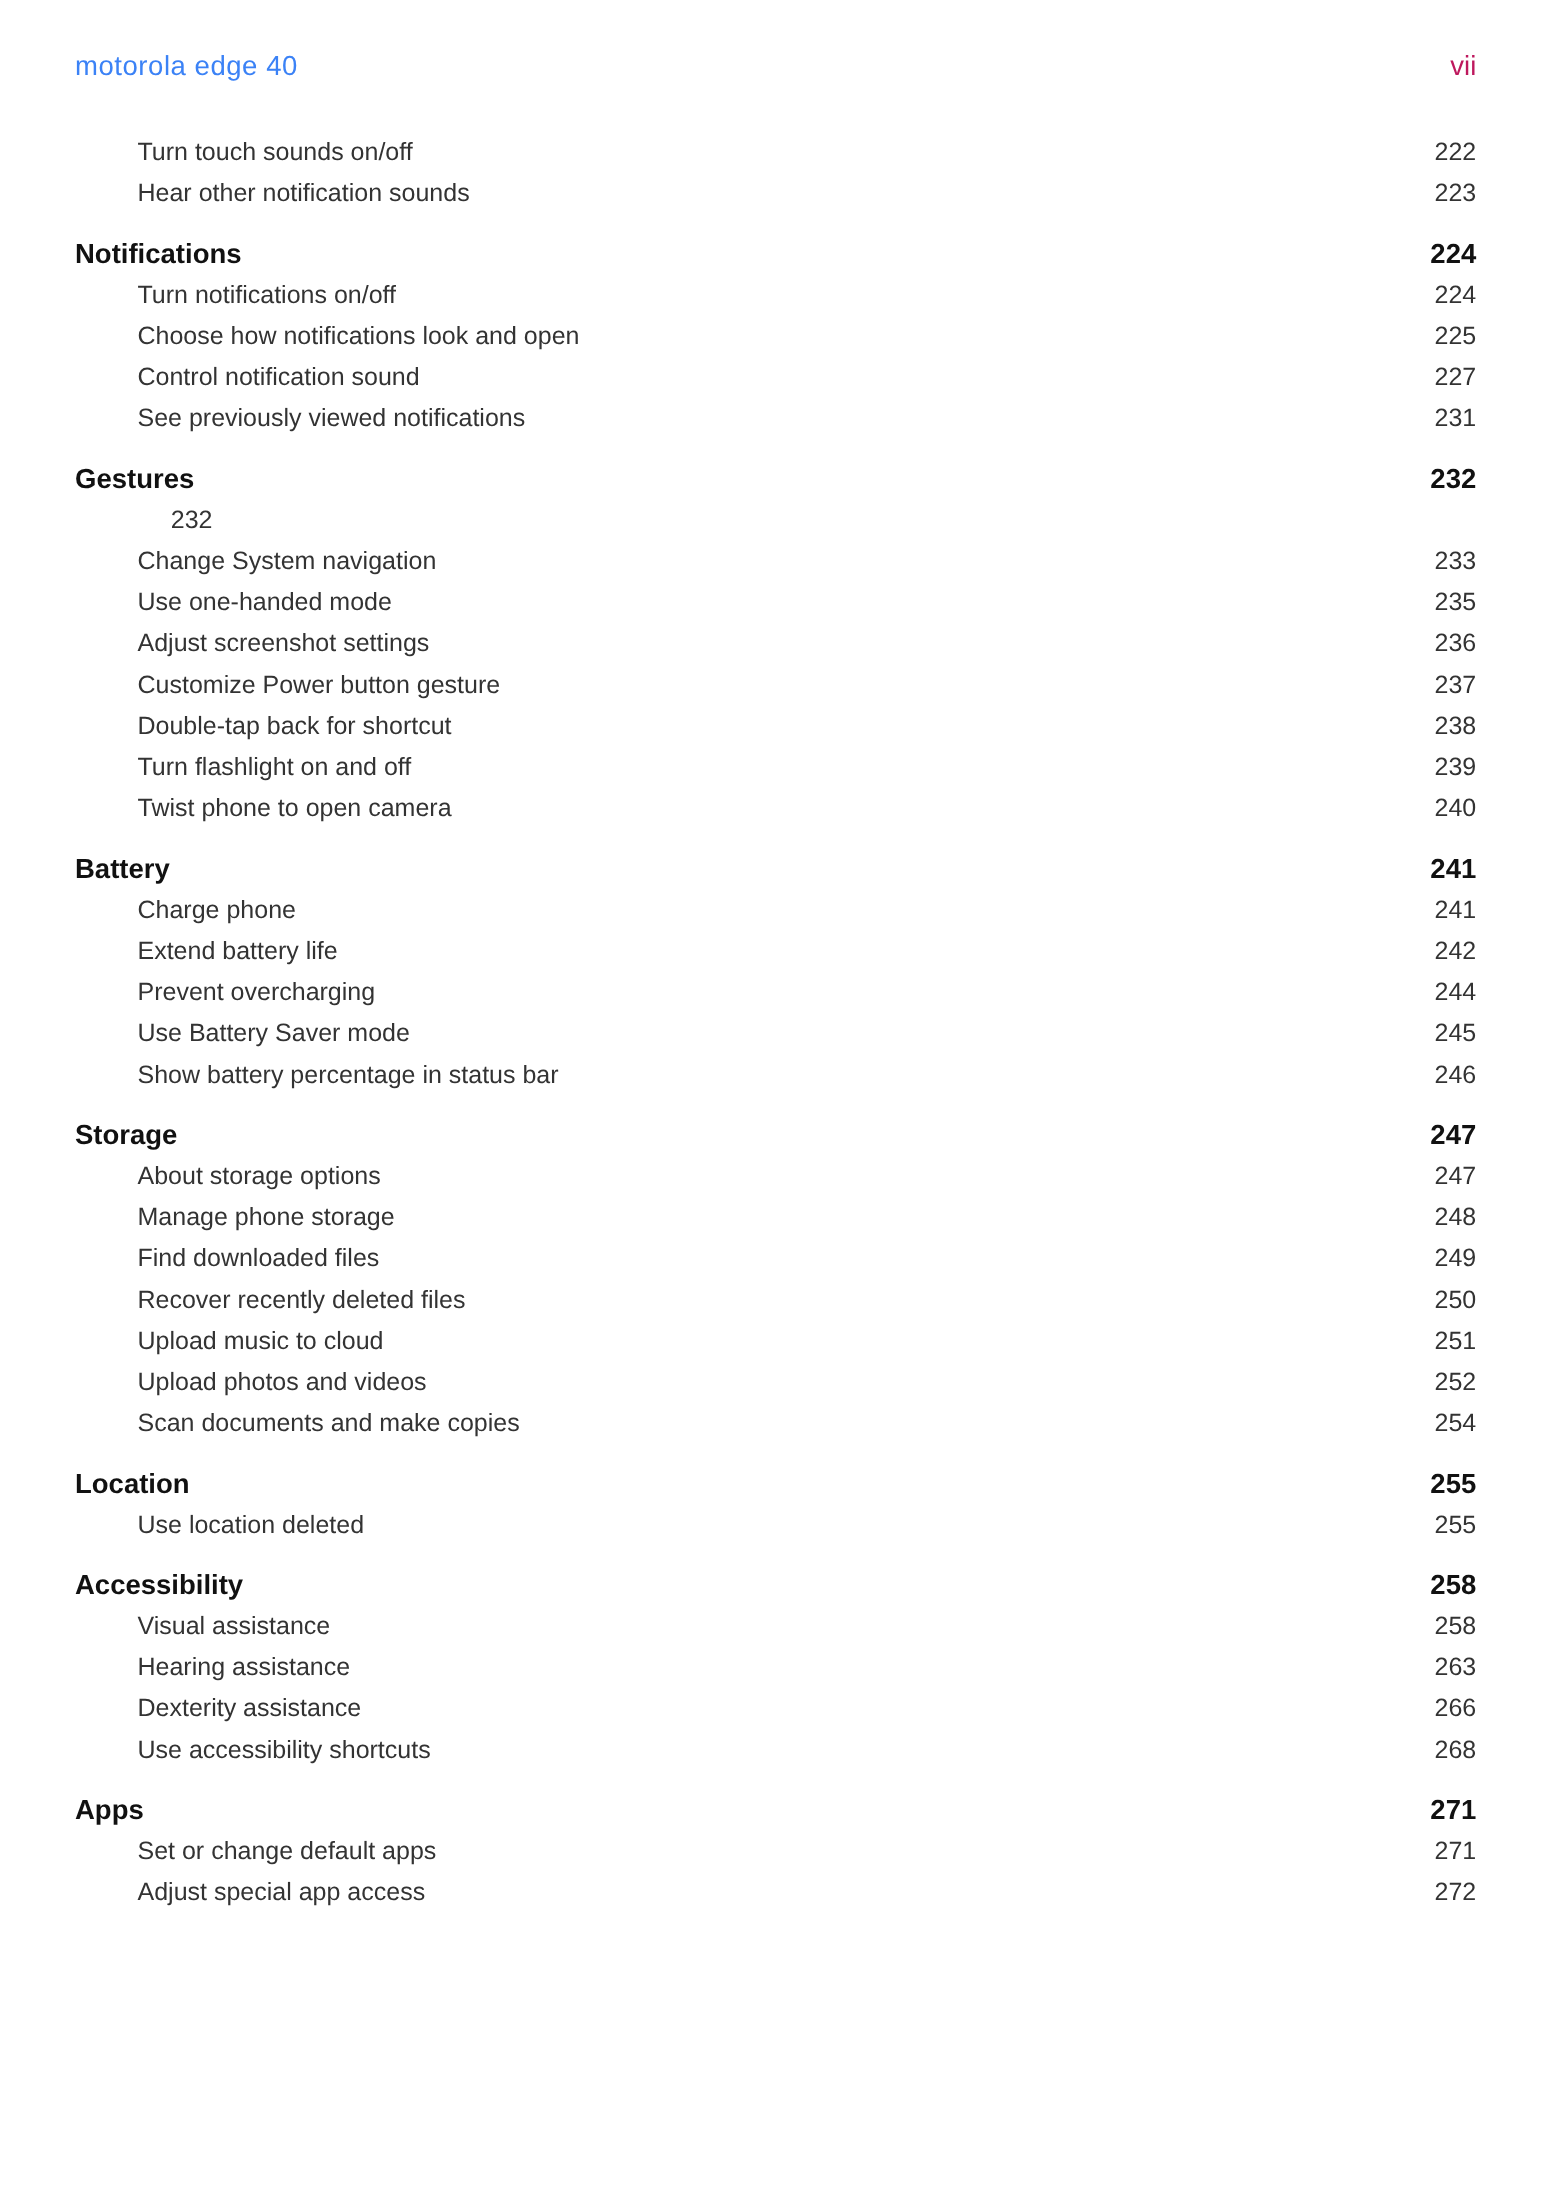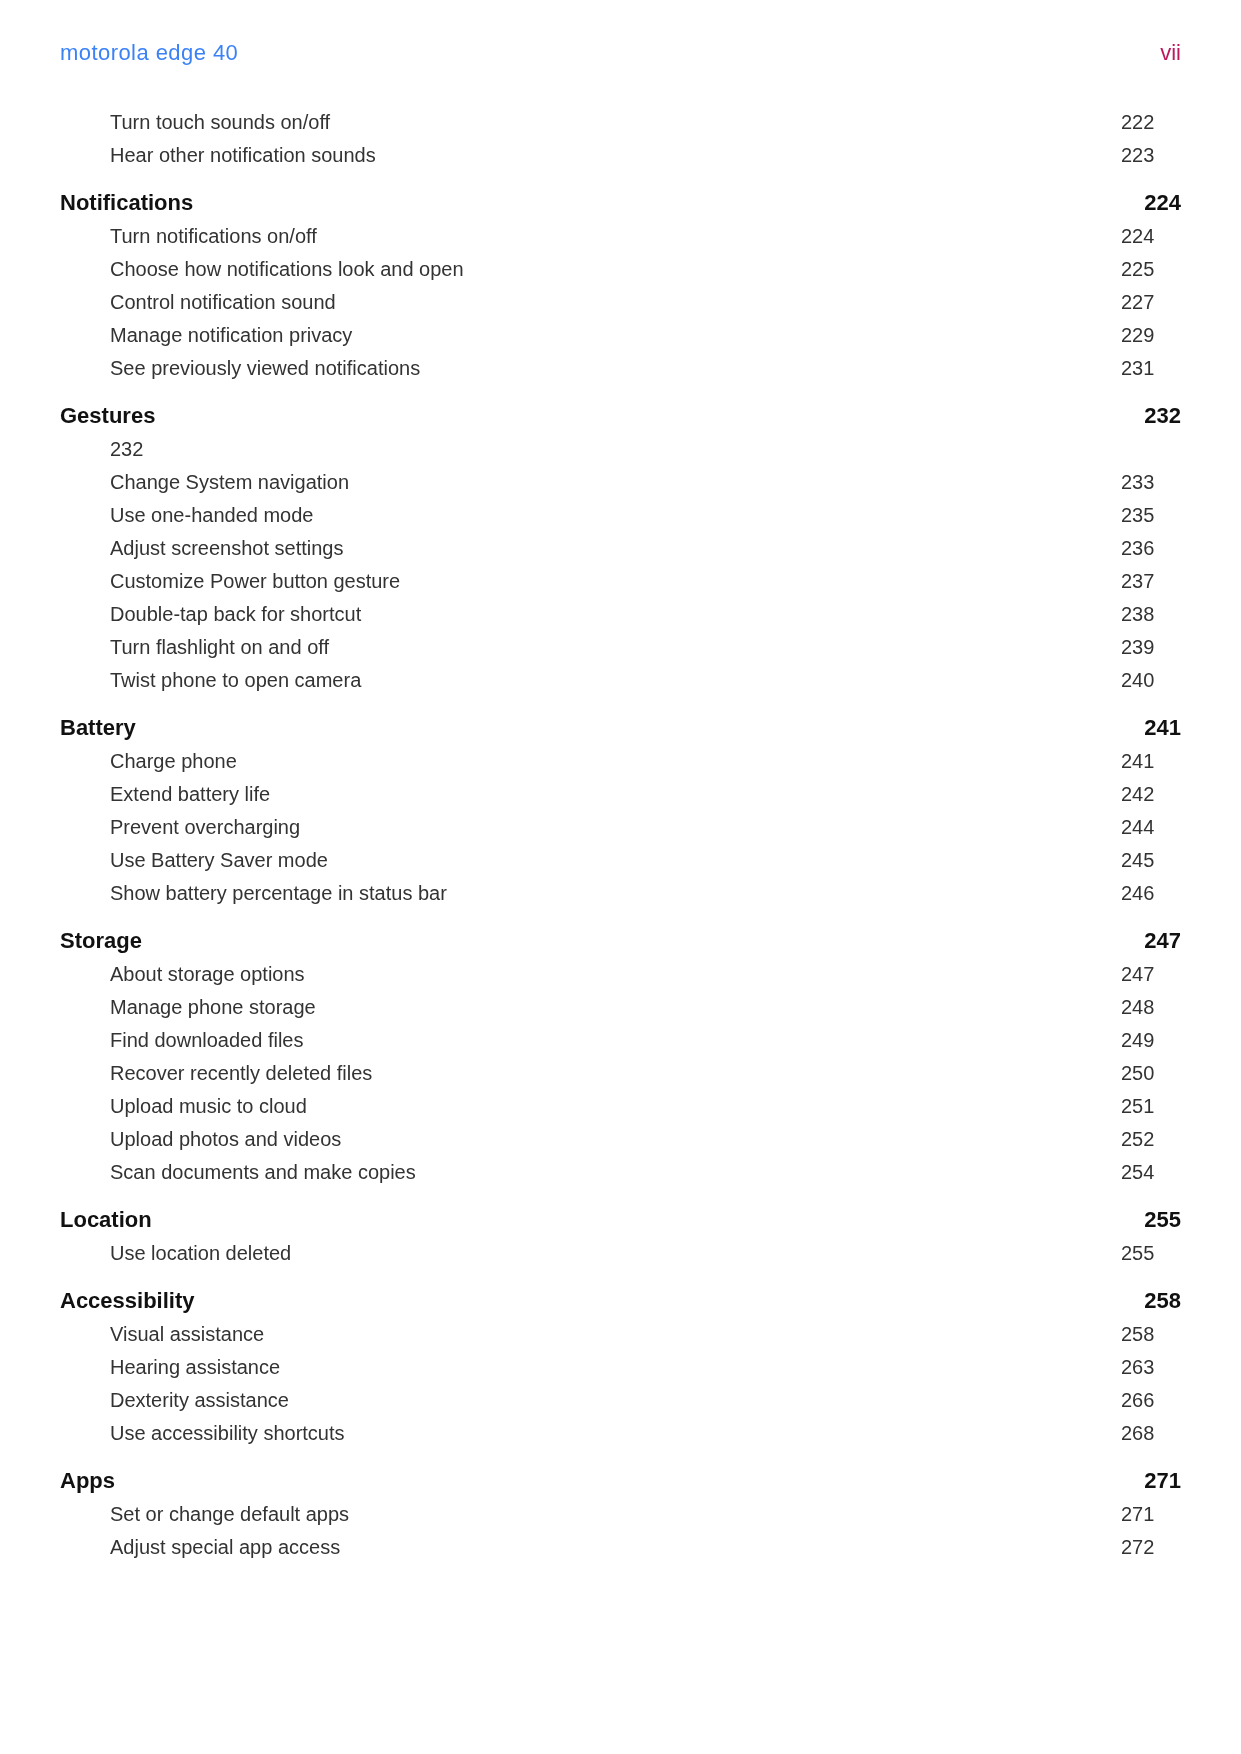--- a/index.html
+++ b/index.html
@@ -75,21 +75,21 @@
       font-weight: normal;
       color: #333333;
       flex: 1;
     }
 
     .toc-item-page {
       font-size: 20px;
       font-weight: normal;
       color: #333333;
       min-width: 60px;
-      text-align: left;
+      text-align: right;
     }
   </style>
 </head>
 <body>
 
 <div class="page-header">
   <span class="book-title">motorola edge 40</span>
   <span class="page-number-header">vii</span>
 </div>
 
@@ -115,24 +115,20 @@
       </div>
       <div class="toc-item">
         <span class="toc-item-label">Choose how notifications look and open</span>
         <span class="toc-item-page">225</span>
       </div>
       <div class="toc-item">
         <span class="toc-item-label">Control notification sound</span>
         <span class="toc-item-page">227</span>
       </div>
       <div class="toc-item">
-        <span class="toc-item-label">Manage notification privacy</span>
-        <span class="toc-item-page">229</span>
-      </div>
-      <div class="toc-item">
         <span class="toc-item-label">See previously viewed notifications</span>
         <span class="toc-item-page">231</span>
       </div>
     </div>
     <div class="toc-section">
       <div class="toc-category">
         <span class="toc-category-label">Gestures</span>
         <span class="toc-category-page">232</span>
       </div>
       <div class="toc-item">

